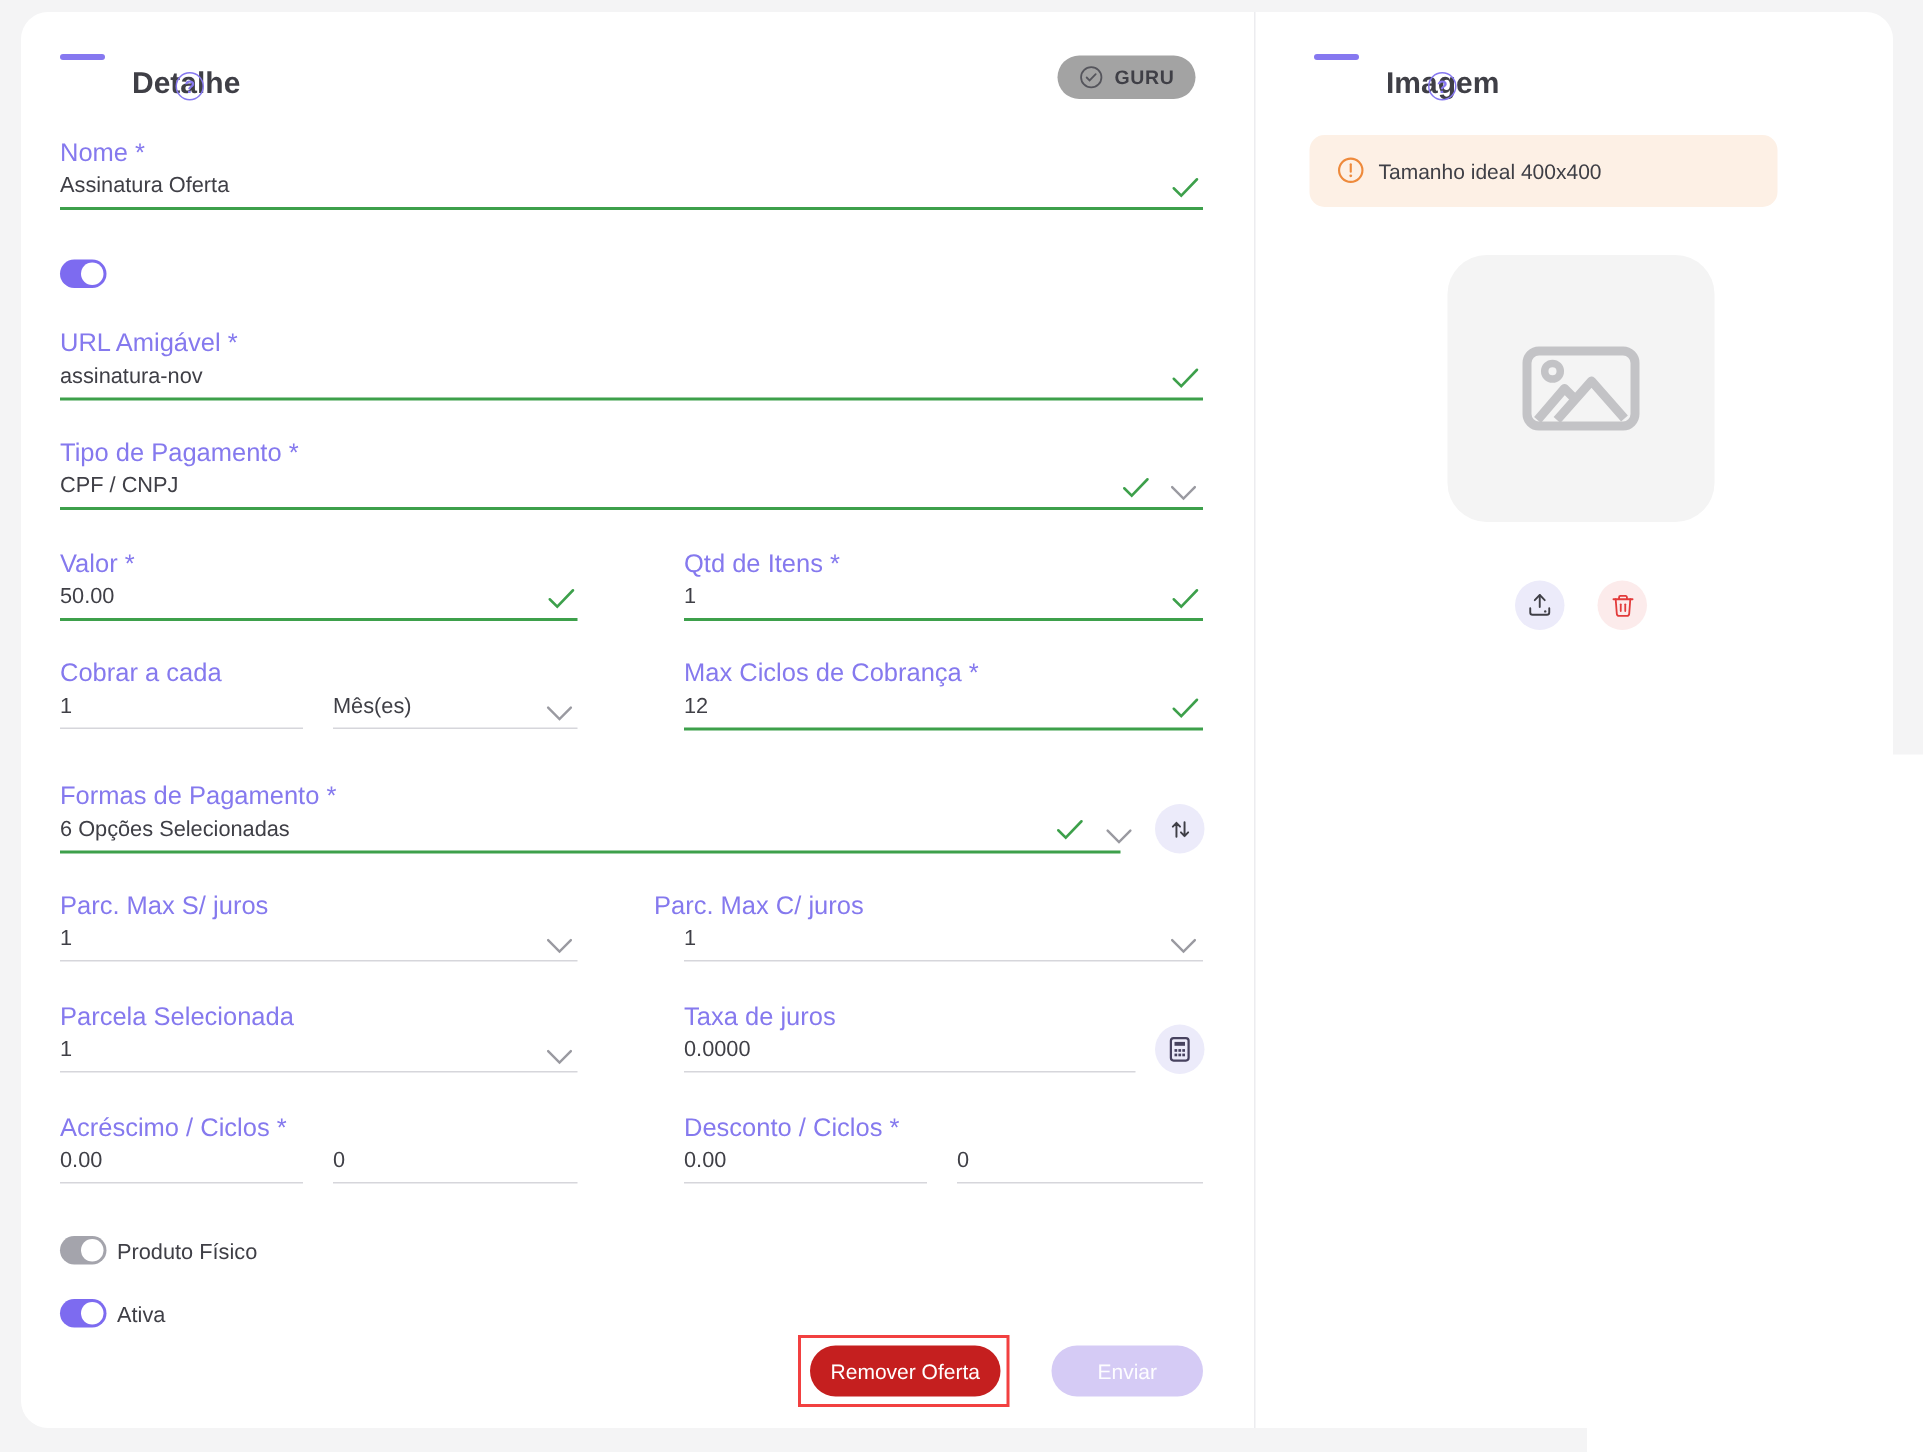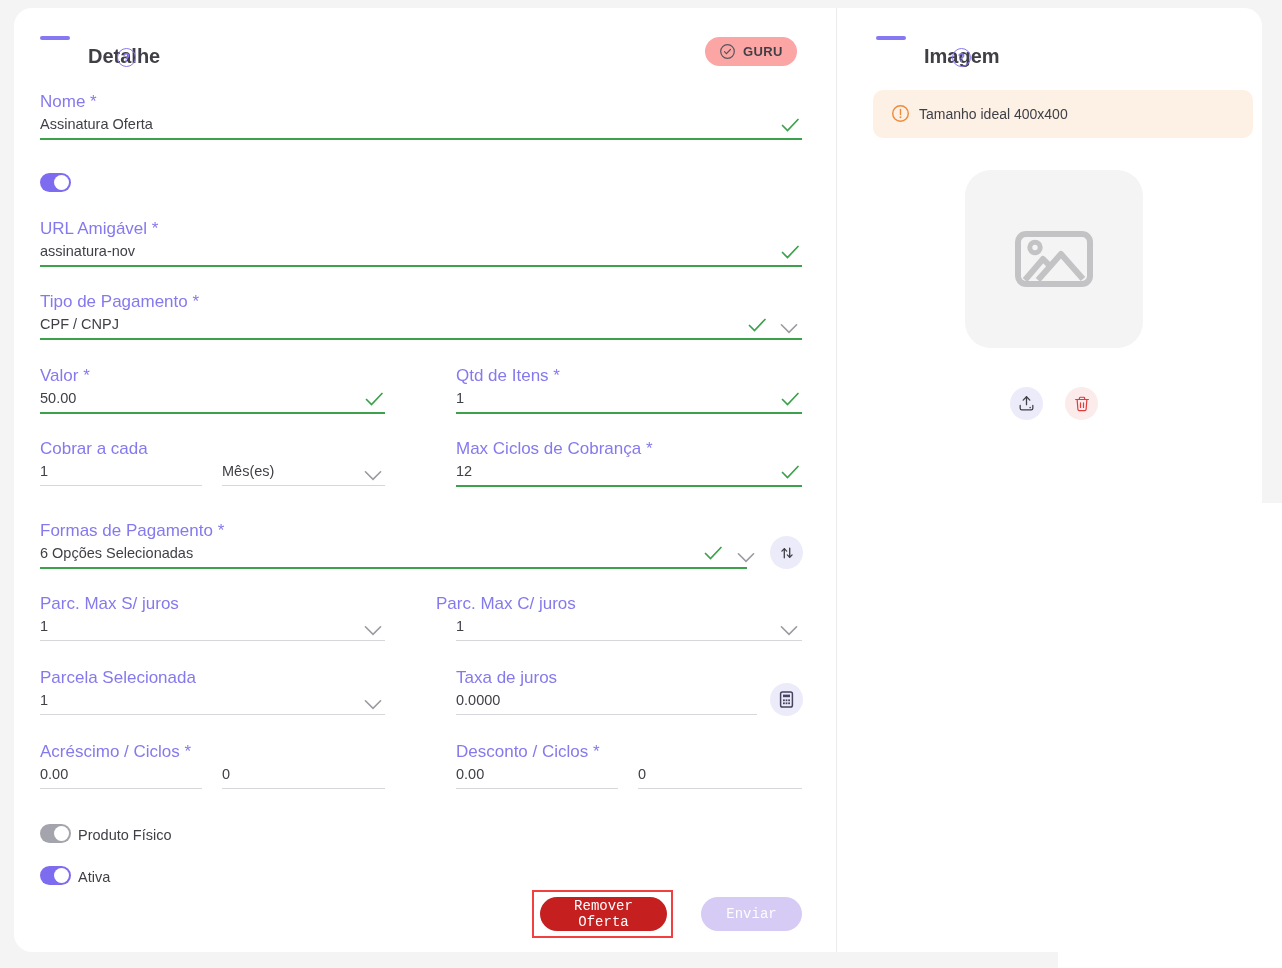--- a/index.html
+++ b/index.html
@@ -7,43 +7,43 @@
          font-family:"Liberation Sans",sans-serif;color:#3f3f46;}
   .bg-block{position:absolute;background:#f4f4f5;}
   .card{position:absolute;left:14px;top:8px;width:1248px;height:944px;
         background:#ffffff;border-radius:18px;}
   .divider{position:absolute;left:822px;top:0;width:1px;height:944px;background:#ececef;}
   .dash{position:absolute;width:30px;height:4px;border-radius:2px;background:#8678f0;}
   .panel-title{position:absolute;font-size:20px;font-weight:600;color:#3f3f46;margin-left:48px;}
   .help{position:absolute;width:19px;height:19px;border:1.6px solid #8678f0;border-radius:50%;
         color:#8678f0;font-size:12px;font-weight:700;display:flex;align-items:center;justify-content:center;
         box-sizing:border-box;cursor:pointer;}
-  .badge{position:absolute;height:29px;background:#fca5a5;border-radius:15px;
+  .badge{position:absolute;height:29px;background:#a3a3a3;border-radius:15px;
          display:flex;align-items:center;gap:7px;padding:0 14px;color:#3f3f46;
          font-size:13px;font-weight:600;letter-spacing:.4px;}
   .flabel{position:absolute;font-size:17px;color:#8579ee;font-weight:500;}
   .fvalue{position:absolute;font-size:14.5px;color:#3f3f46;}
   .ul-green{position:absolute;height:2px;background:#3da04b;}
   .ul-gray{position:absolute;height:1px;background:#d6d6db;}
   .icon{position:absolute;}
   .tgl{position:absolute;width:31px;height:19px;border-radius:10px;cursor:pointer;}
   .tgl .knob{position:absolute;width:15px;height:15px;border-radius:50%;background:#fff;top:2px;right:2px;}
   .tgl.on{background:#7d6bf0;}
   .tgl.off{background:#a4a4ac;}
   .tgl-label{position:absolute;font-size:14.5px;color:#3f3f46;}
   .round-btn{position:absolute;width:33px;height:33px;border-radius:50%;
              display:flex;align-items:center;justify-content:center;cursor:pointer;border:none;}
   .lav{background:#ecebfa;}
   .pink{background:#fcebeb;}
   .btn{position:absolute;height:34px;border-radius:17px;border:none;font-size:14px;
-       font-family:Liberation Mono, monospace;display:flex;align-items:center;justify-content:center;cursor:pointer;}
+       font-family:Liberation Sans, sans-serif;display:flex;align-items:center;justify-content:center;cursor:pointer;}
   .btn-danger{background:#c51f1f;color:#ffffff;width:127px;}
   .btn-disabled{background:#d5cbf5;color:rgba(255,255,255,0.95);width:101px;cursor:default;}
   .hl-box{position:absolute;border:2px solid #f24040;width:141px;height:48px;box-sizing:border-box;}
-  .alert{position:absolute;background:#fdf0e5;border-radius:10px;width:380px;height:48px;}
+  .alert{position:absolute;background:#fdf0e5;border-radius:10px;width:312px;height:48px;}
   .alert-text{position:absolute;left:46px;top:16px;font-size:14px;color:#3f3f46;}
   .placeholder{position:absolute;left:951px;top:162px;width:178px;height:178px;border-radius:26px;
                background:#f4f4f4;display:flex;align-items:center;justify-content:center;cursor:pointer;}
 </style>
 </head>
 <body>
 
 <div class="stage">
   <div class="bg-block" style="left:0;top:0;width:1058px;height:968px;"></div>
   <div class="bg-block" style="left:1058px;top:0;width:224px;height:503px;"></div>

